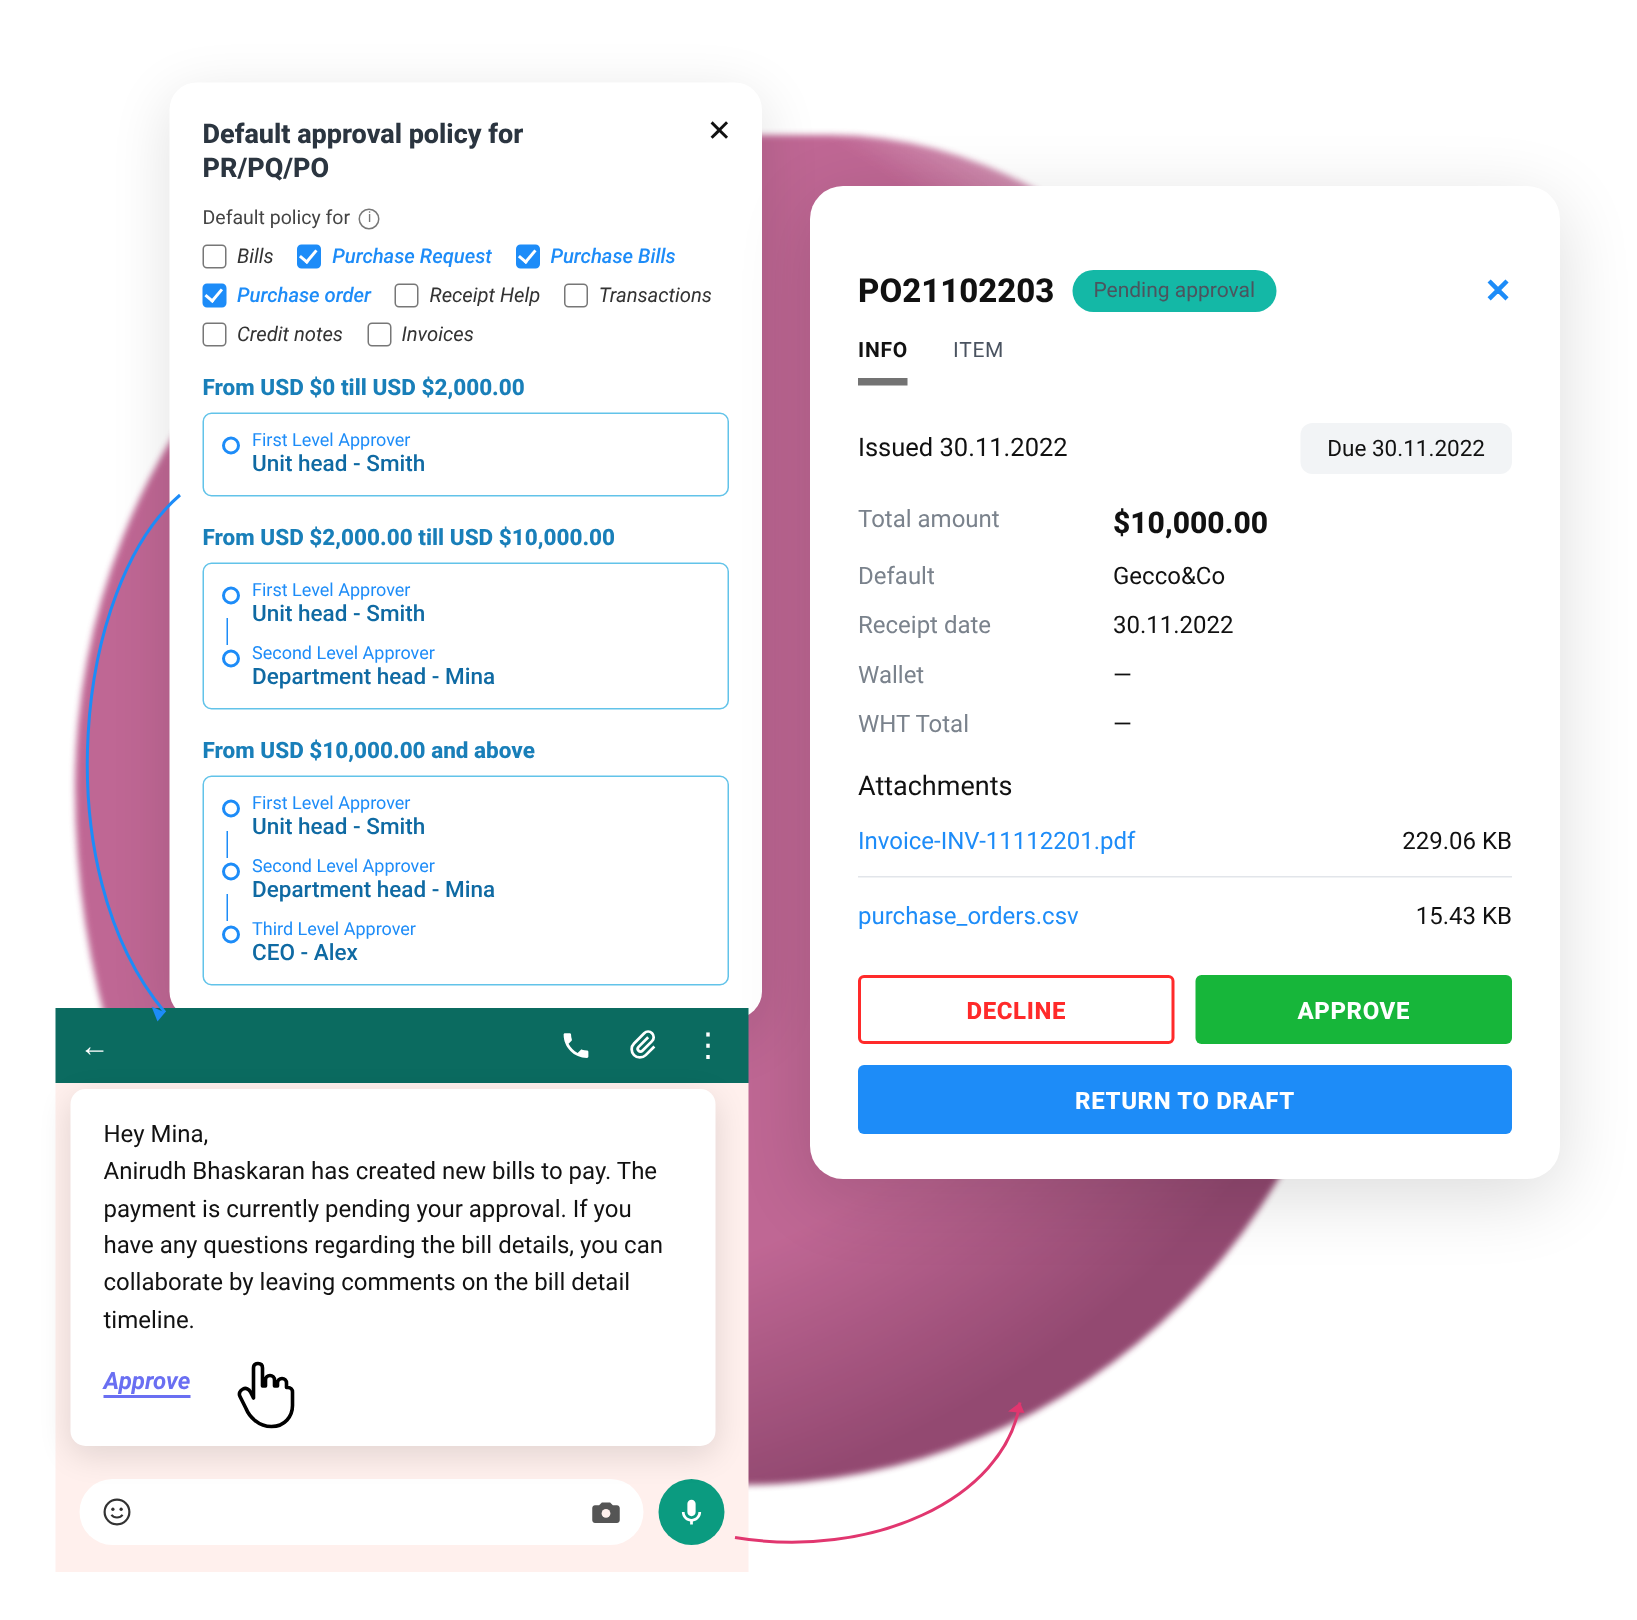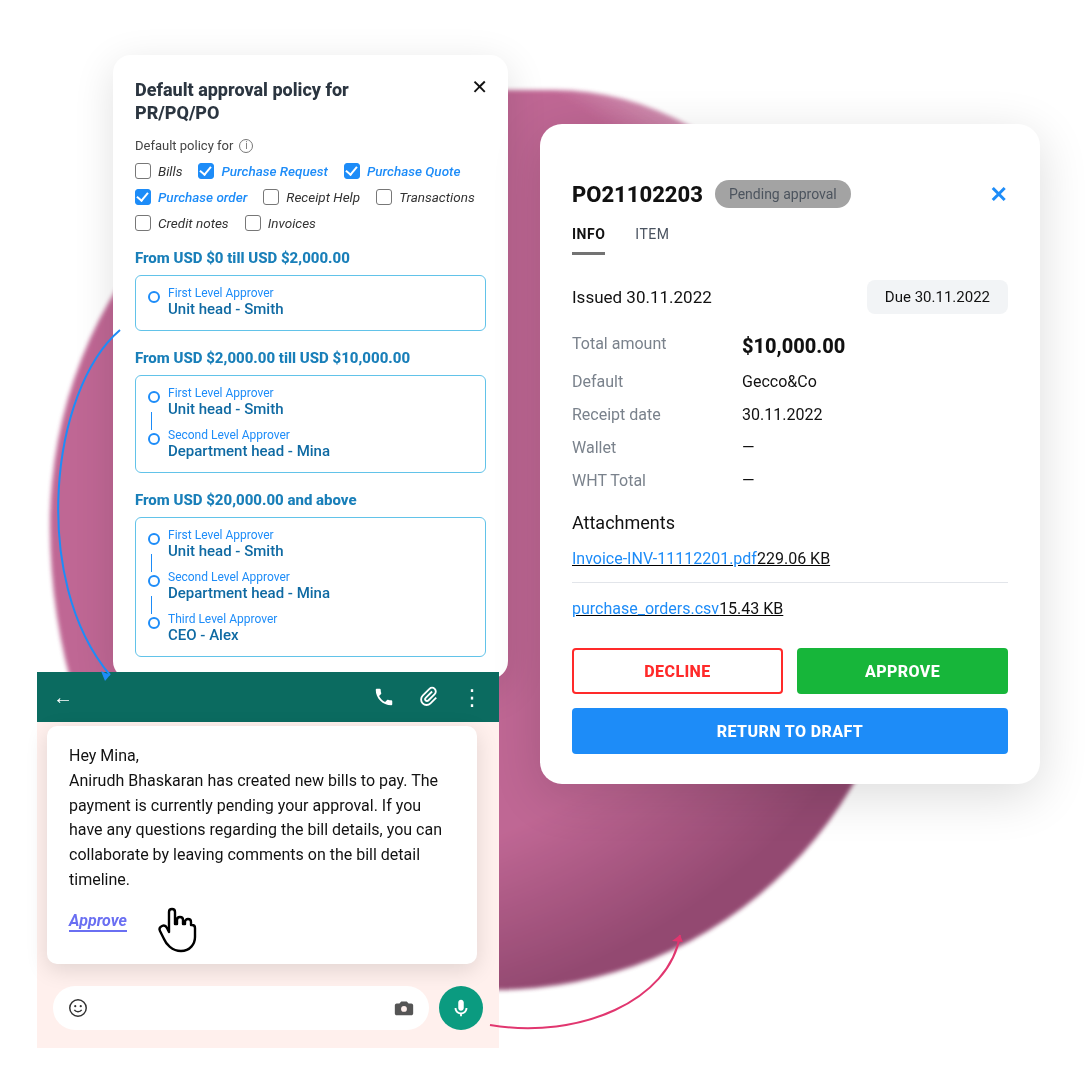--- a/index.html
+++ b/index.html
@@ -47,34 +47,34 @@
   }
   .po-top{ display:flex; align-items:center; justify-content:space-between; }
   .brand{ font-size:26px; letter-spacing:.5px; color:#333; }
   .po-top-right{ display:flex; align-items:center; gap:14px; color:#1d8cf8; font-size:15px;}
   .drop{ display:flex; align-items:center; gap:6px; cursor:pointer;}
   .drop svg{ width:12px;height:12px;}
   .burger{ width:22px; display:flex; flex-direction:column; gap:4px; cursor:pointer;}
   .burger span{ height:3px; background:#1d8cf8; border-radius:2px;}
   .po-header{ margin-top:30px; display:flex; align-items:center; gap:12px;}
   .po-id{ font-size:22px; font-weight:800; color:#111;}
-  .badge{ background:#a3a3a3; color:#4c545e; padding:6px 14px; border-radius:18px; font-size:14px;}
+  .badge{ background:#14b8a6; color:#4c545e; padding:6px 14px; border-radius:18px; font-size:14px;}
   .close-blue{ margin-left:auto; color:#1d8cf8; font-size:22px; font-weight:800; cursor:pointer;}
   .tabs{ display:flex; gap:30px; margin-top:18px; border-bottom:1px solid transparent;}
   .tab{ padding-bottom:10px; font-size:14px; letter-spacing:.5px; color:#4a5360; cursor:pointer;}
-  .tab.active{ color:#111; font-weight:700; border-bottom:3px solid #737373;}
+  .tab.active{ color:#111; font-weight:700; border-bottom:5px solid #737373;}
   .dates{ margin-top:24px; display:flex; align-items:center; gap:20px;}
   .date-issued{ font-size:17px; color:#111;}
   .date-due{ margin-left:auto; background:#f2f4f6; padding:8px 18px; border-radius:8px; font-size:15px; color:#111;}
   .fields{ margin-top:20px; display:grid; grid-template-columns: 170px 1fr; row-gap:14px; font-size:16px;}
   .fld-key{ color:#7a828c;}
   .fld-val{ color:#111;}
   .fld-val.bold{ font-weight:800; font-size:20px;}
   .att-title{ margin-top:22px; font-size:18px; color:#111;}
-  .att-row{ margin-top:16px; display:flex; align-items:center; font-size:16px; border-bottom:0; padding-bottom:6px;text-decoration:underline;}
+  .att-row{ margin-top:16px; display:flex; justify-content:space-between; align-items:center; font-size:16px; border-bottom:0; padding-bottom:6px;}
   .att-row.line{ border-bottom:1px solid #e2e5ea; padding-bottom:14px;}
   .att-name{ color:#1d8cf8; cursor:pointer;}
   .att-size{ color:#111;}
   .btn-row{ margin-top:24px; display:grid; grid-template-columns:1fr 1fr; gap:14px;}
   .btn{ height:46px; border-radius:4px; font-size:16px; font-weight:800; letter-spacing:.4px; display:flex;align-items:center;justify-content:center; cursor:pointer; border:none;}
   .btn.decline{ background:#fff; border:2px solid #ff2a2a; color:#ff2a2a;}
   .btn.approve{ background:#17b63a; color:#fff;}
   .btn.draft{ grid-column:1/-1; background:#1d8cf8; color:#fff;}
 
   
@@ -114,21 +114,21 @@
       <label class="chk">
         <span class="chk-box"></span>
         <span>Bills</span>
       </label>
       <label class="chk checked">
         <span class="chk-box"></span>
         <span>Purchase Request</span>
       </label>
       <label class="chk checked">
         <span class="chk-box"></span>
-        <span>Purchase Quote</span>
+        <span>Purchase Bills</span>
       </label>
       <label class="chk checked">
         <span class="chk-box"></span>
         <span>Purchase order</span>
       </label>
       <label class="chk">
         <span class="chk-box"></span>
         <span>Receipt Help</span>
       </label>
       <label class="chk">
@@ -156,21 +156,21 @@
       <div class="tier-box">
         <div class="lvl">
           <div class="lvl-lab">First Level Approver</div>
           <div class="lvl-name">Unit head - Smith</div>
         </div>
         <div class="lvl">
           <div class="lvl-lab">Second Level Approver</div>
           <div class="lvl-name">Department head - Mina</div>
         </div>
       </div>
-      <div class="tier-title">From USD $20,000.00 and above</div>
+      <div class="tier-title">From USD $10,000.00 and above</div>
       <div class="tier-box">
         <div class="lvl">
           <div class="lvl-lab">First Level Approver</div>
           <div class="lvl-name">Unit head - Smith</div>
         </div>
         <div class="lvl">
           <div class="lvl-lab">Second Level Approver</div>
           <div class="lvl-name">Department head - Mina</div>
         </div>
         <div class="lvl">

